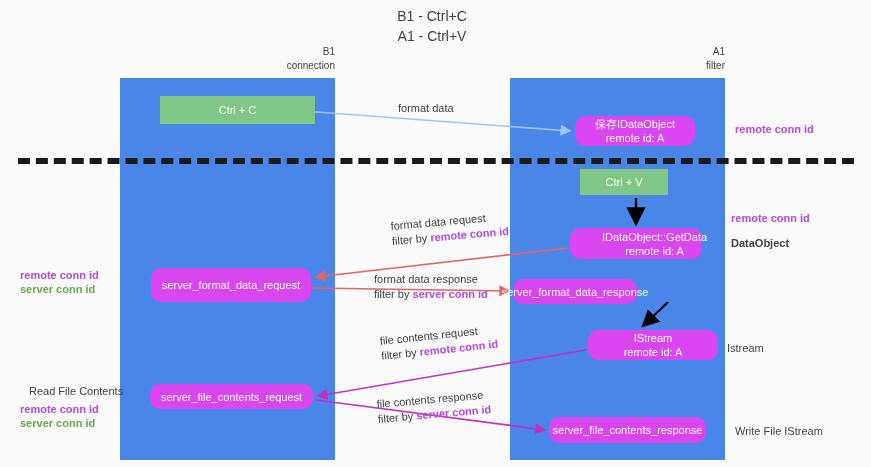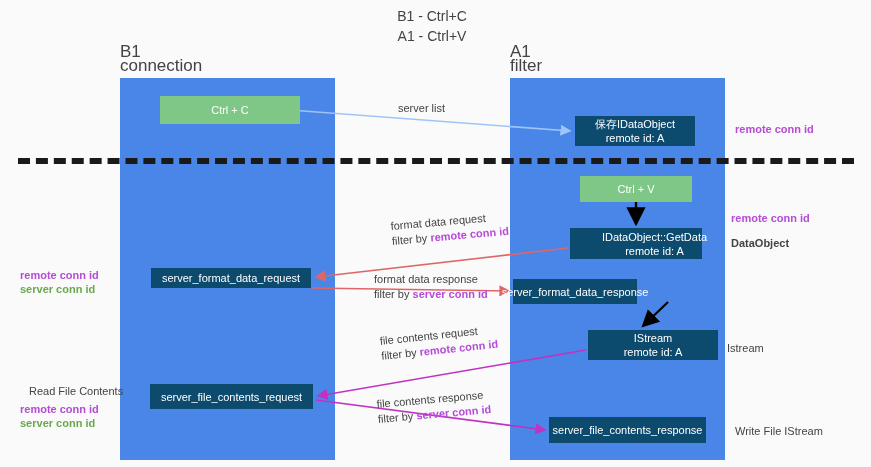--- a/index.html
+++ b/index.html
@@ -19,23 +19,23 @@
   .lane {
     position: absolute;
     background: #4a86e8;
   }
   #lane-b1 { left: 120px; top: 78px; width: 215px; height: 382px; }
   #lane-a1 { left: 510px; top: 78px; width: 215px; height: 382px; }
 
   
   .lane-head {
     position: absolute;
-    text-align: left;
-    color: #434343;
-    font-size: 17px;
+    text-align: right;
+    color: #434343;
+    font-size: 10px;
     line-height: 14px;
   }
   #head-b1 { left: 120px; top: 45px; width: 215px; }
   #head-a1 { left: 510px; top: 45px; width: 215px; }
   .lane-head .l1 { display:block; }
   .lane-head .l2 { display:block; }
 
   #title {
     position: absolute;
     left: 0; top: 6px; width: 864px;
@@ -54,27 +54,27 @@
     flex-direction: column;
     align-items: center;
     justify-content: center;
     color: #ffffff;
     font-size: 11px;
     line-height: 14px;
     text-align: center;
     z-index: 5;
   }
   .node.green { background: #7fc787; }
-  .node.orange { background: #0c4a6e; }
-
-  #n-ctrlc   { left: 160px; top: 96px;  width: 140px; height: 28px; }
+  .node.orange { background: #d946ef; border-radius: 10px; }
+
+  #n-ctrlc   { left: 160px; top: 96px;  width: 155px; height: 28px; }
   #n-idata   { left: 575px; top: 116px; width: 120px; height: 30px; }
-  #n-ctrlv   { left: 580px; top: 176px; width: 112px; height: 26px; }
+  #n-ctrlv   { left: 580px; top: 169px; width: 88px; height: 26px; }
   #n-getdata { left: 570px; top: 228px; width: 132px; height: 31px; padding-left: 37px; }
-  #n-sfdreq  { left: 151px; top: 268px; width: 160px; height: 20px; }
+  #n-sfdreq  { left: 151px; top: 268px; width: 160px; height: 34px; }
   #n-sfdres  { left: 513px; top: 279px; width: 124px; height: 25px; }
   #n-istream { left: 588px; top: 330px; width: 130px; height: 30px; }
   #n-sfcreq  { left: 150px; top: 384px; width: 163px; height: 25px; }
   #n-sfcres  { left: 549px; top: 417px; width: 157px; height: 26px; }
 
   
   .anno {
     position: absolute;
     font-size: 11px;
     line-height: 14px;
@@ -222,21 +222,21 @@
 
   <div class="node orange" id="n-sfcres">
     <span>server_file_contents_response</span>
   </div>
 
   <div class="node orange" id="n-sfcreq">
     <span>server_file_contents_request</span>
   </div>
 
   <div class="edge-label" id="el-formatlist">
-    <span class="line">server list</span>
+    <span class="line">format data</span>
   </div>
 
   <div class="edge-label" id="el-fdreq">
     <span class="line">format data request</span>
     <span class="line"><span>filter by </span><span class="hl">remote conn id</span></span>
   </div>
 
   <div class="edge-label" id="el-fdres">
     <span class="line">format data response</span>
     <span class="line"><span>filter by </span><span class="hl">server conn id</span></span>

